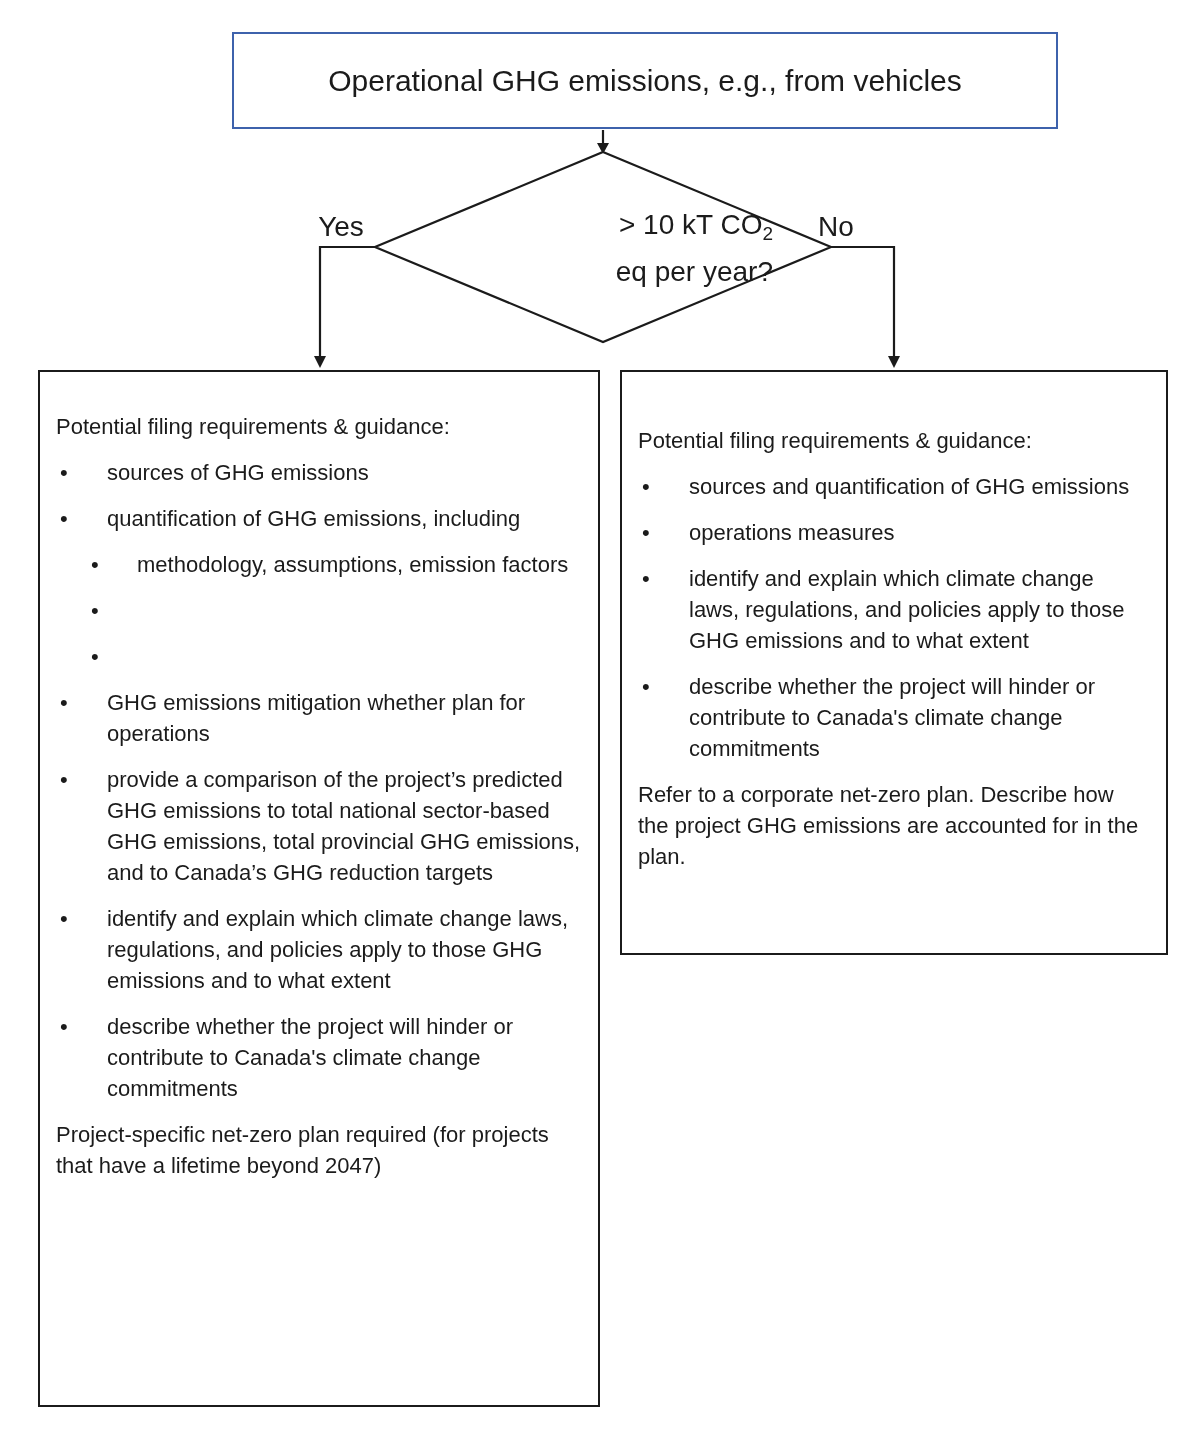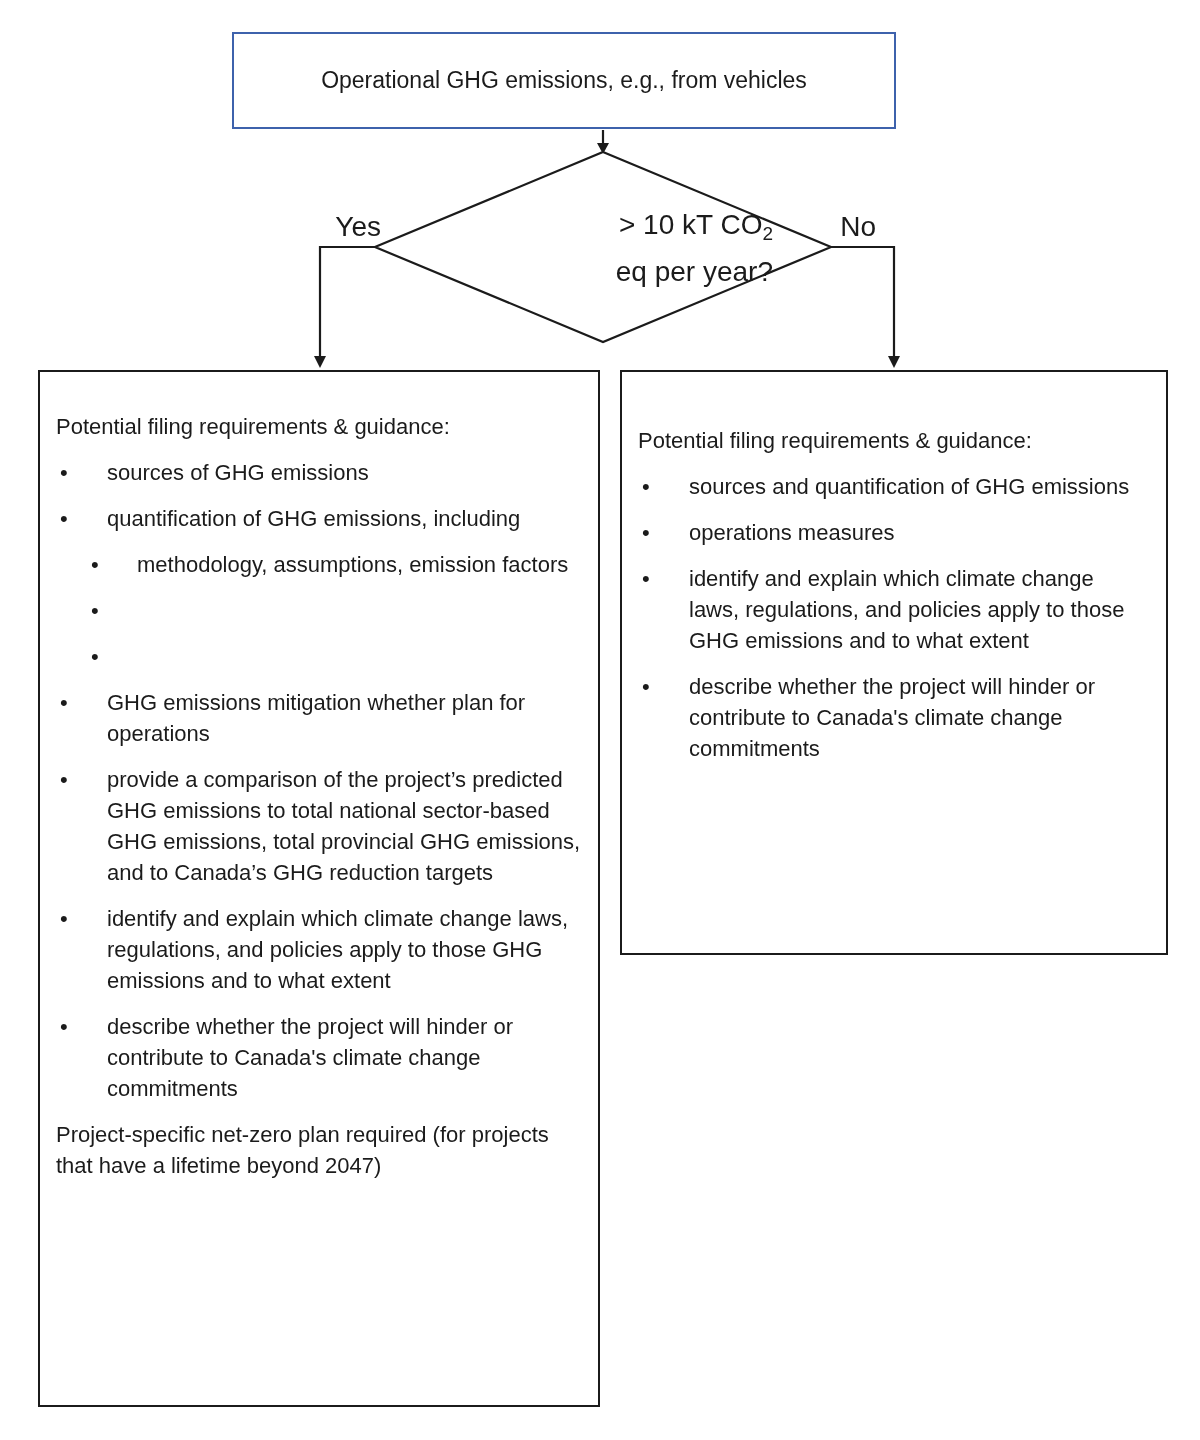--- a/index.html
+++ b/index.html
@@ -8,25 +8,25 @@
     width: 1200px;
     height: 1440px;
     background: #ffffff;
     font-family: "Liberation Sans", sans-serif;
     color: #1b1b1b;
     overflow: hidden;
   }
   .topbox {
     position: absolute;
     left: 232px; top: 32px;
-    width: 664px; height: 97px;
+    width: 826px; height: 97px;
     border: 2px solid #3e62ac;
     background: #ffffff;
     display: flex; align-items: center; justify-content: center;
-    font-size: 23px;
+    font-size: 30px;
     box-sizing: border-box;
     text-align: center;
   }
   svg.connectors {
     position: absolute; left: 0; top: 0;
     width: 1200px; height: 1440px;
     pointer-events: none;
   }
   .diamond-text {
     position: absolute;
@@ -37,21 +37,21 @@
     line-height: 38px;
   }
   .diamond-text .subscript {
     font-size: 19px;
     vertical-align: -6px;
   }
   .branch-label {
     position: absolute;
     top: 208px;
     width: 80px;
-    text-align: right;
+    text-align: center;
     font-size: 28px;
     line-height: 38px;
   }
   .branch-label.yes { left: 301px; }
   .branch-label.no  { left: 796px; }
   .reqbox {
     position: absolute;
     border: 2.5px solid #1b1b1b;
     background: #ffffff;
     font-size: 22px;
@@ -162,15 +162,16 @@
       </li>
       <li class="l1">
         <span class="marker">•</span>
         <span class="btext">identify and explain which climate change laws, regulations, and policies apply to those GHG emissions and to what extent</span>
       </li>
       <li class="l1">
         <span class="marker">•</span>
         <span class="btext">describe whether the project will hinder or contribute to Canada's climate change commitments</span>
       </li>
     </ul>
+    <p class="footer-text">Refer to a corporate net-zero plan. Describe how the project GHG emissions are accounted for in the plan.</p>
   </div>
 
 </div>
 
 </body></html>

